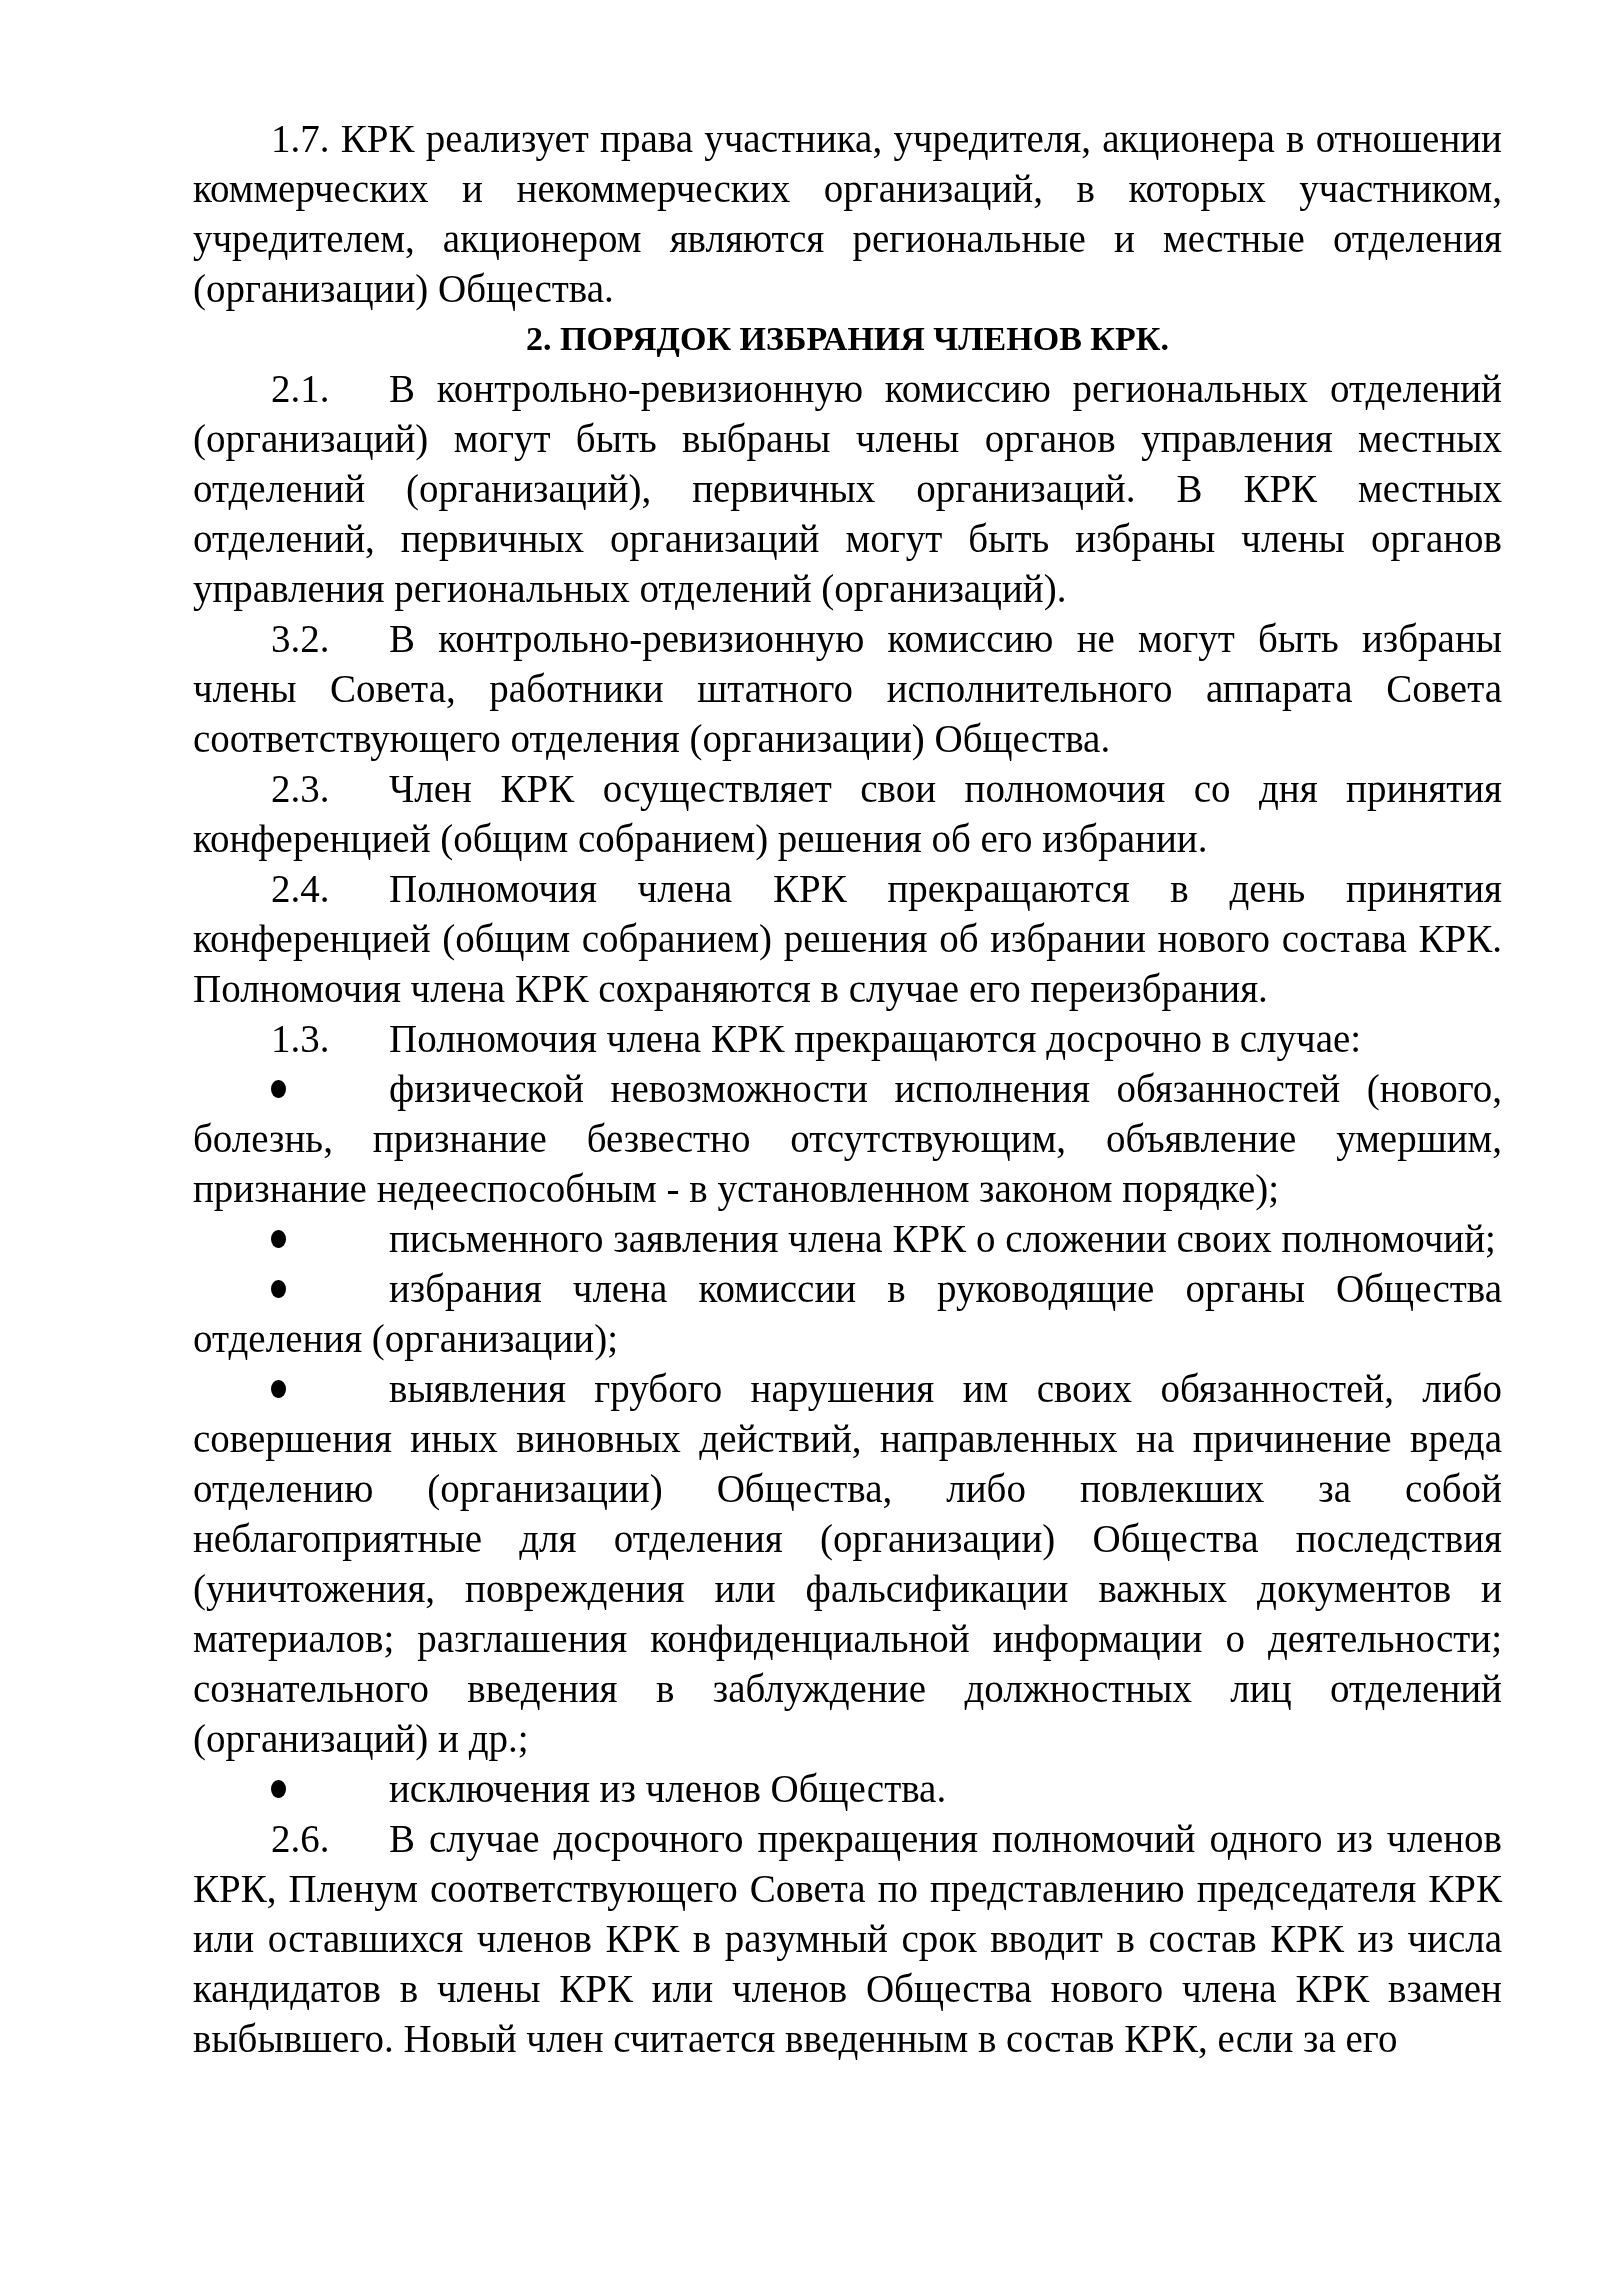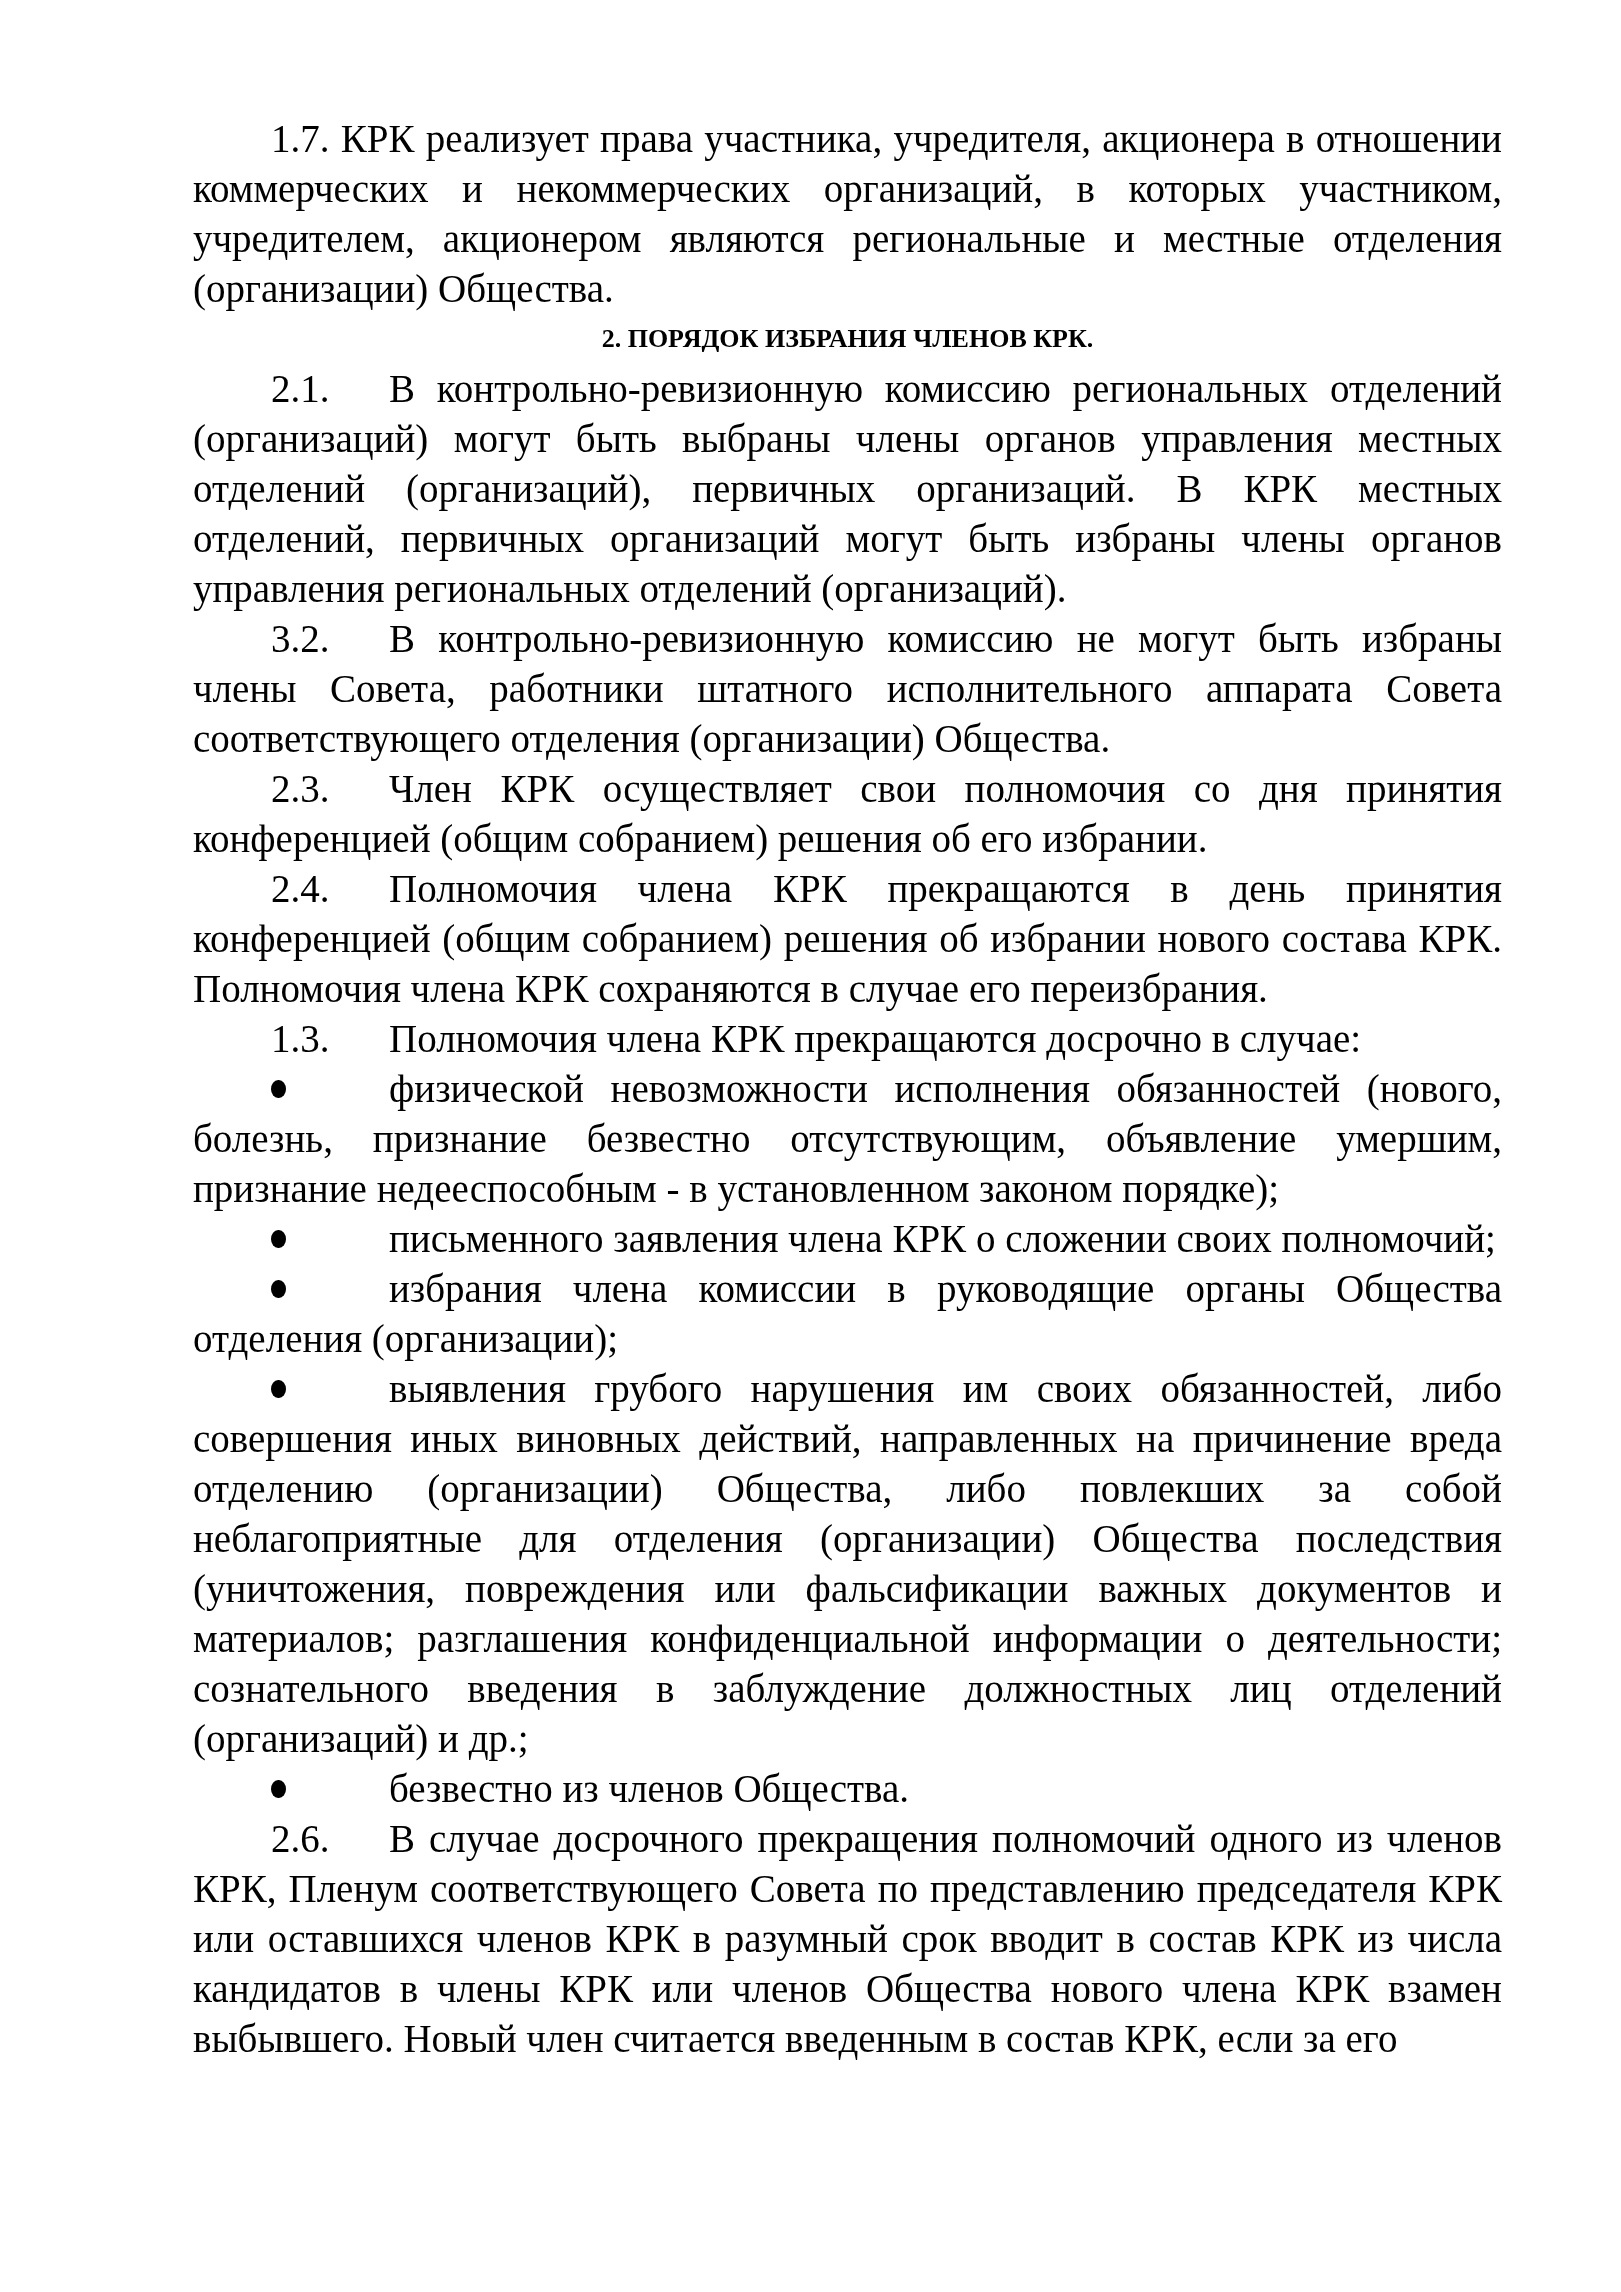--- a/index.html
+++ b/index.html
@@ -63,38 +63,38 @@
     vertical-align: 3.9px;
   }
 </style>
 </head>
 <body>
 
 <div class="page">
 
   <p class="para">1.7. КРК реализует права участника, учредителя, акционера в отношении коммерческих и некоммерческих организаций, в которых участником, учредителем, акционером являются региональные и местные отделения (организации) Общества.</p>
 
-  <h2 class="heading" style="font-size:26px;line-height:50px;">2.  ПОРЯДОК ИЗБРАНИЯ ЧЛЕНОВ КРК.</h2>
+  <h2 class="heading" style="font-size:34px;line-height:50px;">2.  ПОРЯДОК ИЗБРАНИЯ ЧЛЕНОВ КРК.</h2>
 
   <p class="num-para"><span class="num">2.1.</span><span>В контрольно-ревизионную комиссию региональных отделений (организаций) могут быть выбраны члены органов управления местных отделений (организаций), первичных организаций. В КРК местных отделений, первичных организаций могут быть избраны члены органов управления региональных отделений (организаций).</span></p>
 
   <p class="num-para"><span class="num">3.2.</span><span>В контрольно-ревизионную комиссию не могут быть избраны члены Совета, работники штатного исполнительного аппарата Совета соответствующего отделения (организации) Общества.</span></p>
 
   <p class="num-para"><span class="num">2.3.</span><span>Член КРК осуществляет свои полномочия со дня принятия конференцией (общим собранием) решения об его избрании.</span></p>
 
   <p class="num-para"><span class="num">2.4.</span><span>Полномочия члена КРК прекращаются в день принятия конференцией (общим собранием) решения об избрании нового состава КРК. Полномочия члена КРК сохраняются в случае его переизбрания.</span></p>
 
   <p class="num-para"><span class="num">1.3.</span><span>Полномочия члена КРК прекращаются досрочно в случае:</span></p>
 
   <p class="bullet-para"><span class="bullet"><span class="bullet-dot"></span></span><span>физической невозможности исполнения обязанностей (нового, болезнь, признание безвестно отсутствующим, объявление умершим, признание недееспособным - в установленном законом порядке);</span></p>
 
   <p class="bullet-para"><span class="bullet"><span class="bullet-dot"></span></span><span>письменного заявления члена КРК о сложении своих полномочий;</span></p>
 
   <p class="bullet-para"><span class="bullet"><span class="bullet-dot"></span></span><span>избрания члена комиссии в руководящие органы Общества отделения (организации);</span></p>
 
   <p class="bullet-para"><span class="bullet"><span class="bullet-dot"></span></span><span>выявления грубого нарушения им своих обязанностей, либо совершения иных виновных действий, направленных на причинение вреда отделению (организации) Общества, либо повлекших за собой неблагоприятные для отделения (организации) Общества последствия (уничтожения, повреждения или фальсификации важных документов и материалов; разглашения конфиденциальной информации о деятельности; сознательного введения в заблуждение должностных лиц отделений (организаций) и др.;</span></p>
 
-  <p class="bullet-para"><span class="bullet"><span class="bullet-dot"></span></span><span>безвестно из членов Общества.</span></p>
+  <p class="bullet-para"><span class="bullet"><span class="bullet-dot"></span></span><span>исключения из членов Общества.</span></p>
 
   <p class="num-para"><span class="num">2.6.</span><span>В случае досрочного прекращения полномочий одного из членов КРК, Пленум соответствующего Совета по представлению председателя КРК или оставшихся членов КРК в разумный срок вводит в состав КРК из числа кандидатов в члены КРК или членов Общества нового члена КРК взамен выбывшего. Новый член считается введенным в состав КРК, если за его</span></p>
 
 </div>
 
 
 </body></html>

